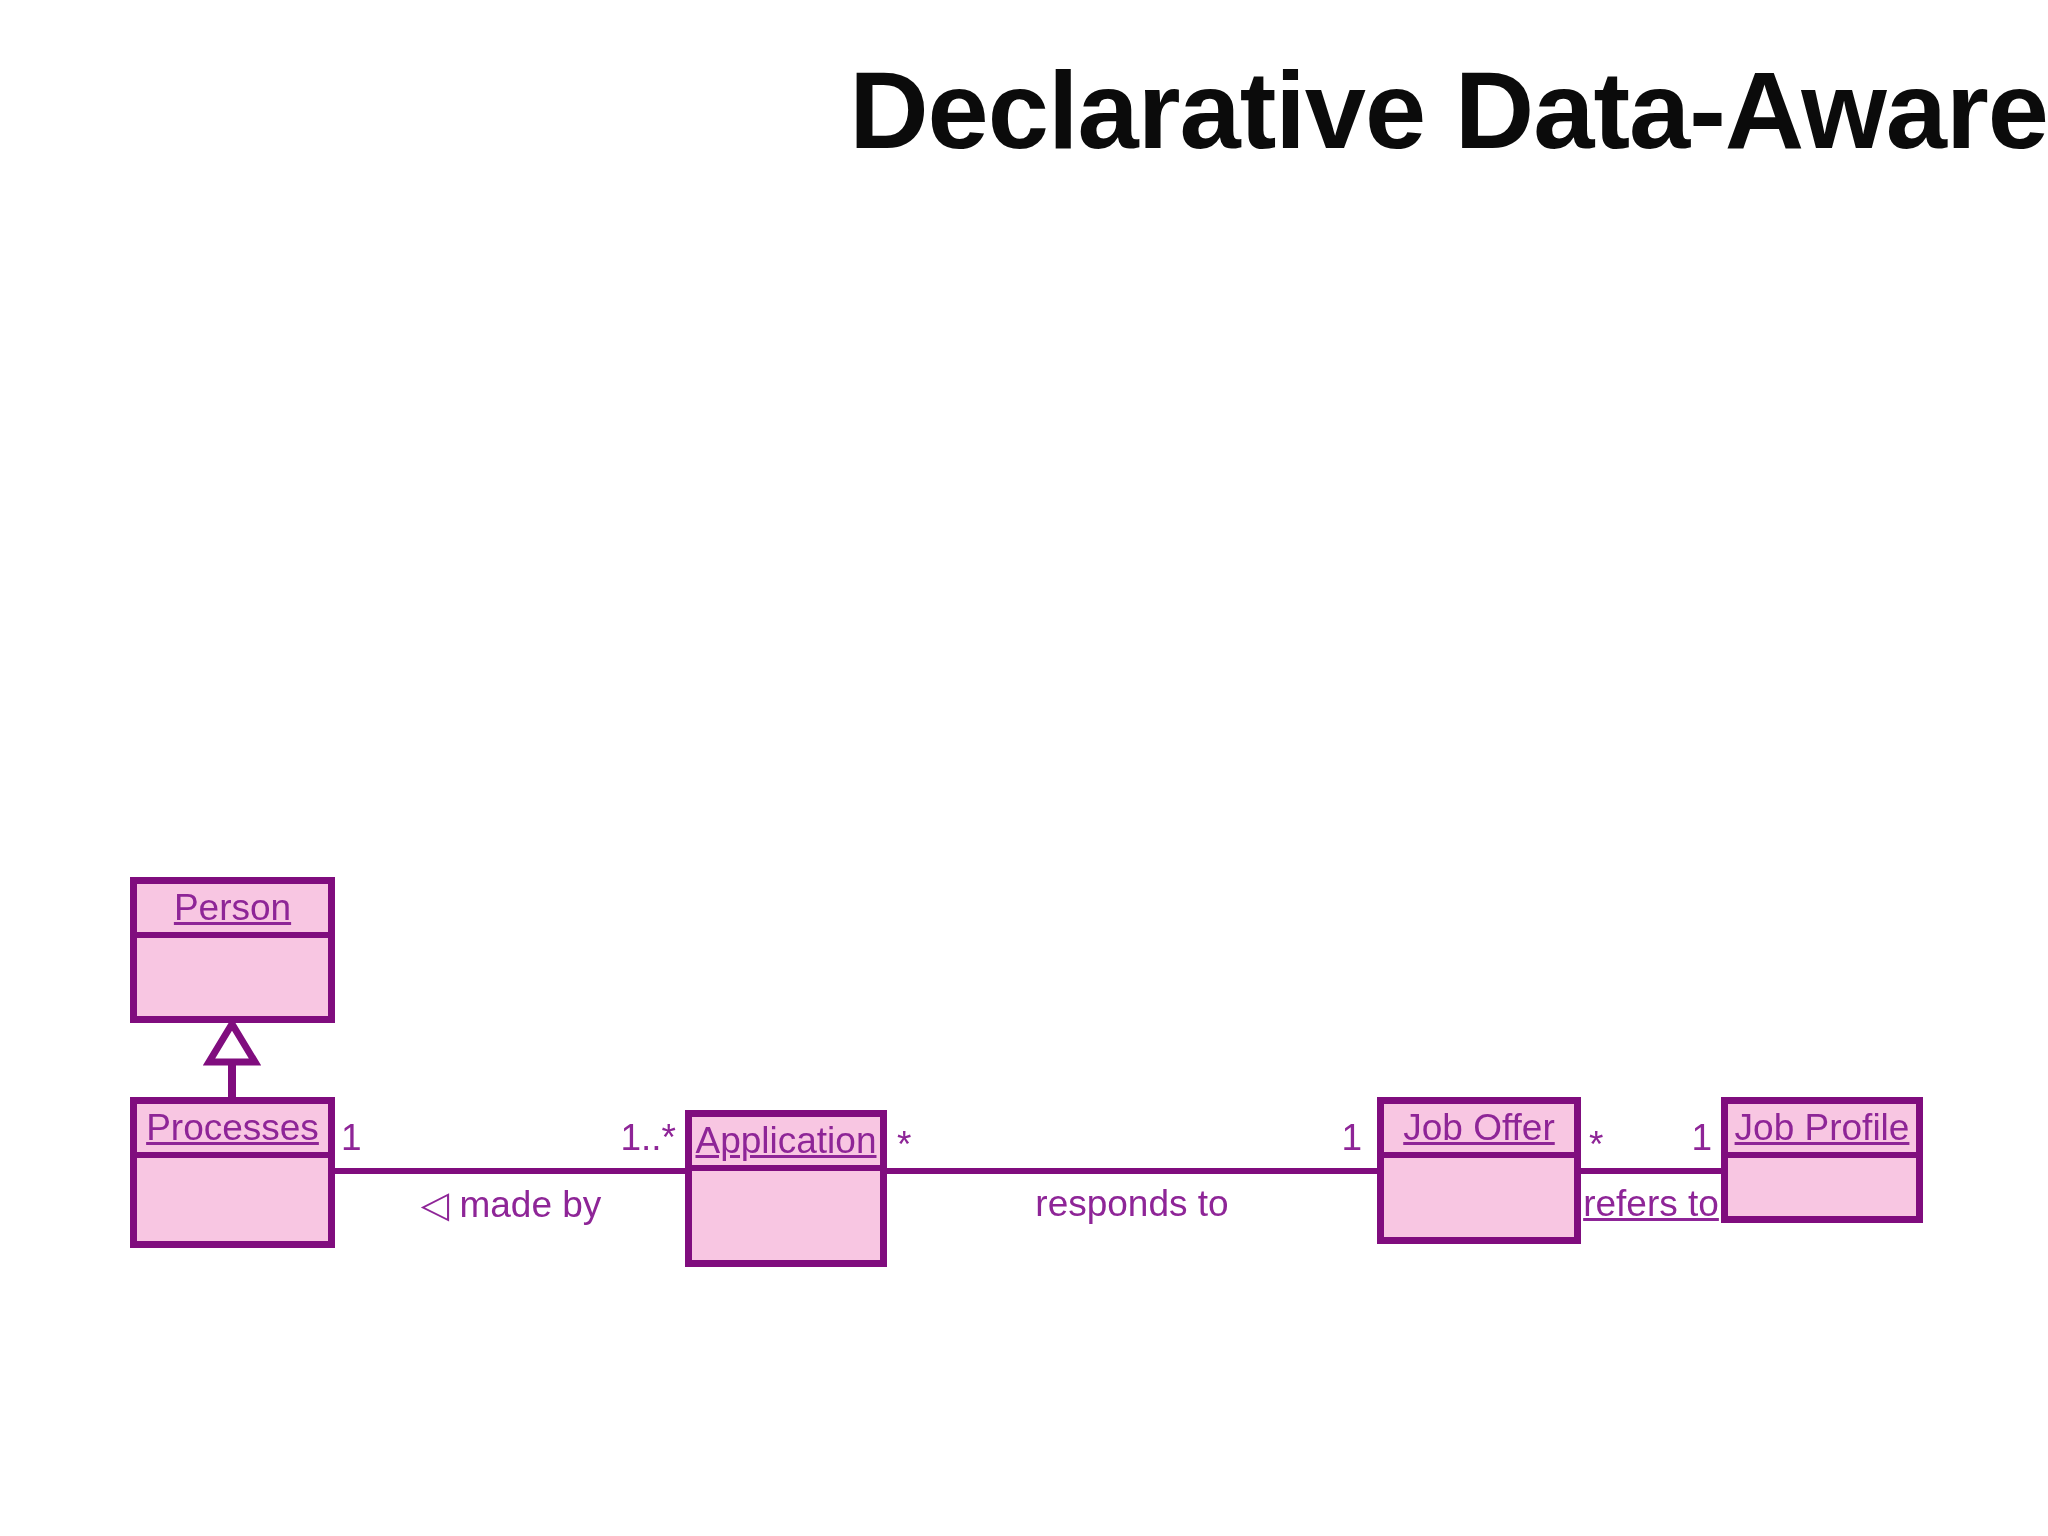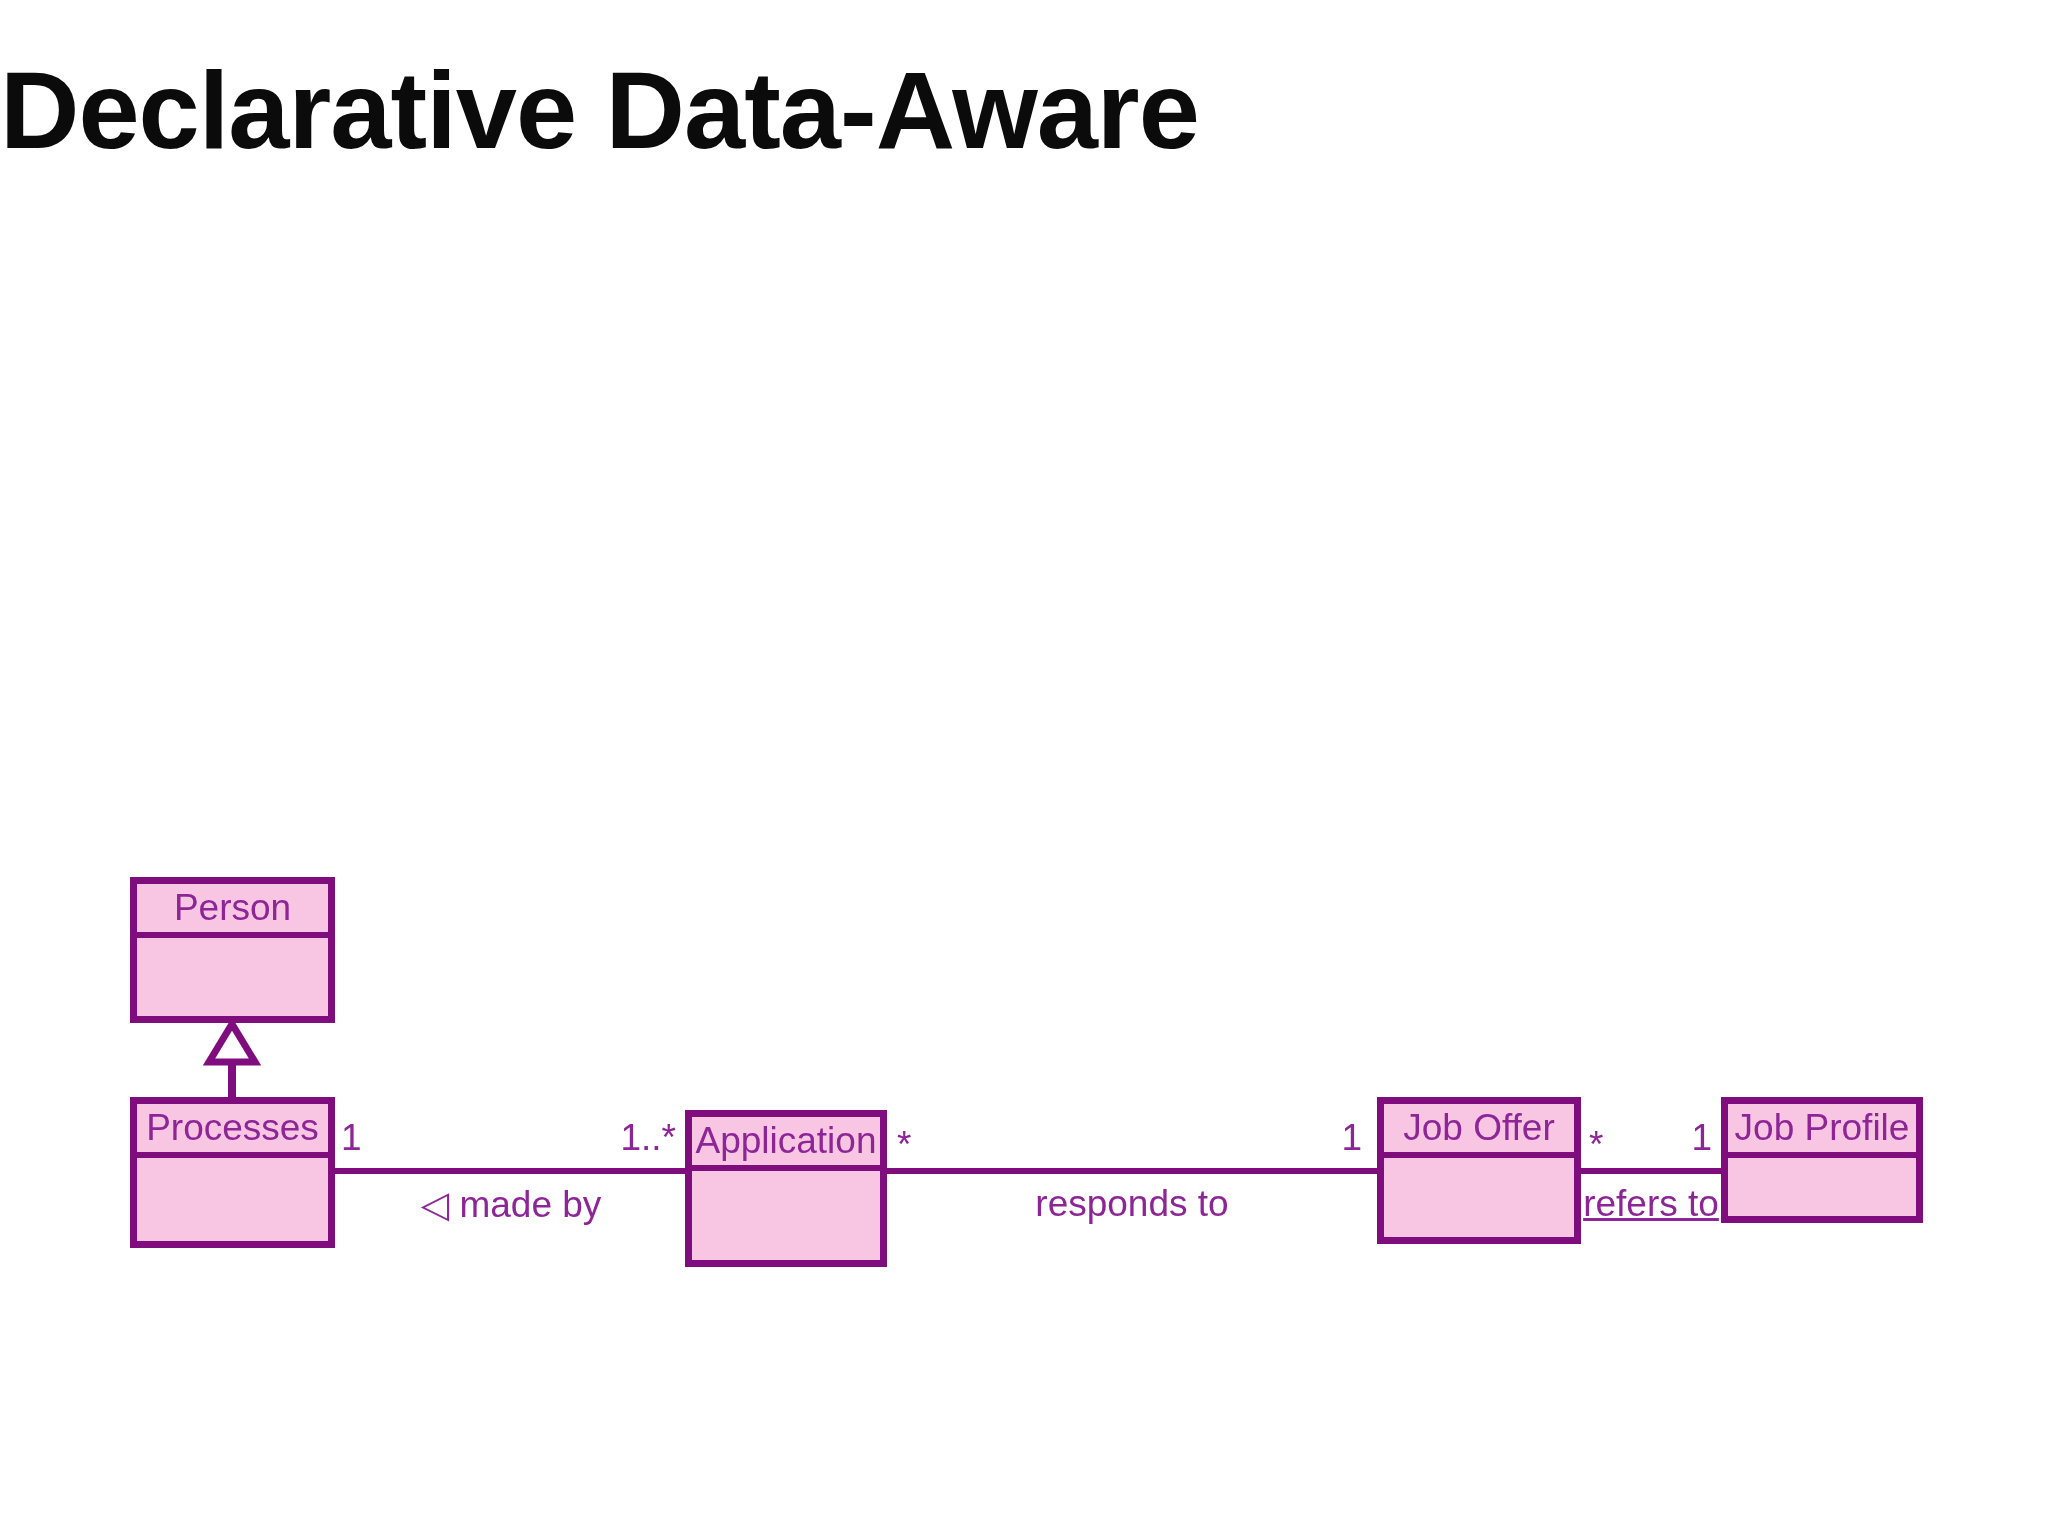--- a/index.html
+++ b/index.html
@@ -9,21 +9,21 @@
     height: 1536px;
     background: #ffffff;
     overflow: hidden;
     font-family: "Liberation Sans", sans-serif;
   }
   .title {
     position: absolute;
     top: 40px;
     left: 0;
     width: 2048px;
-    text-align: left;
+    text-align: right;
     font-size: 110px;
     font-weight: bold;
     line-height: 1.27;
     color: #0b0b0b;
     letter-spacing: -1px;
   }
   .uml-class {
     position: absolute;
     box-sizing: border-box;
     border: 7px solid #800d7e;
@@ -34,20 +34,21 @@
   .uml-class .class-title {
     box-sizing: border-box;
     height: 54px;
     border-bottom: 6px solid #800d7e;
     display: flex;
     align-items: center;
     justify-content: center;
     font-size: 37px;
     color: #8e2597;
     white-space: nowrap;
+    text-decoration: underline;
   }
   .uml-class .class-attrs { flex: 1; }
   .edge-overlay {
     position: absolute;
     left: 0; top: 0;
     width: 2048px;
     height: 1536px;
     pointer-events: none;
   }
   .mult, .assoc-label {

